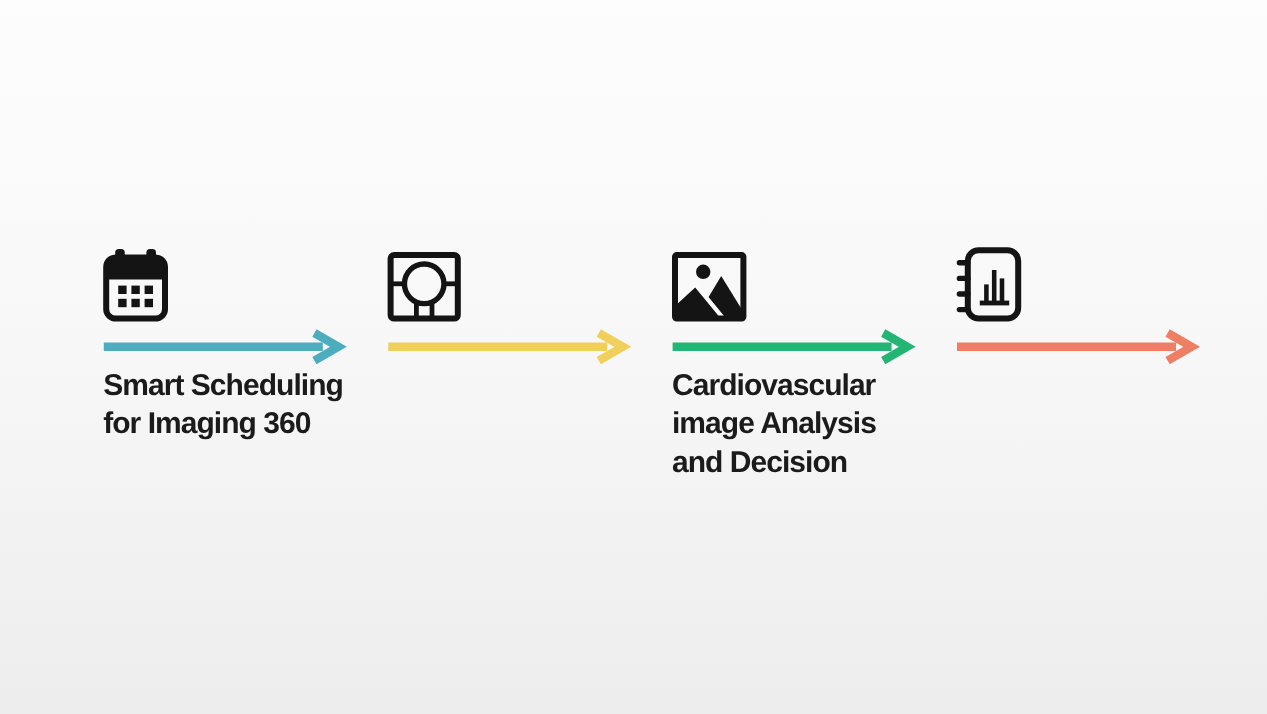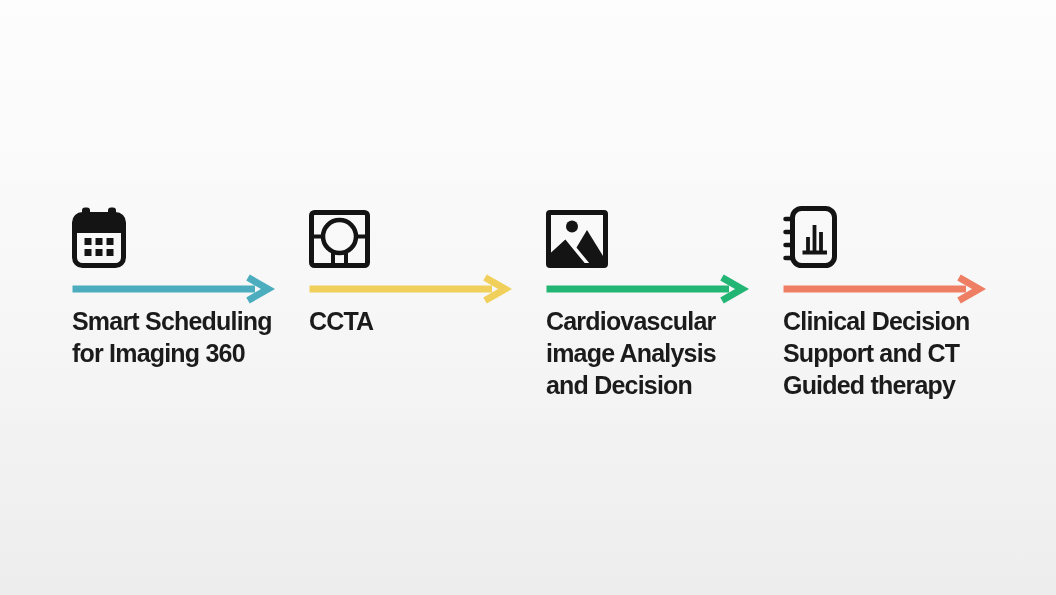--- a/index.html
+++ b/index.html
@@ -6,21 +6,21 @@
   body {
     position: relative;
     width: 1056px;
     height: 595px;
     overflow: hidden;
     background: linear-gradient(180deg, var(--bg-top, #fdfdfd) 0%, #f8f8f8 45%, var(--bg-bottom, #ededed) 100%);
     font-family: "Liberation Sans", "DejaVu Sans", sans-serif;
   }
   .flow {
     position: absolute;
-    left: 72px;
+    left: 86px;
     top: 207px;
     display: flex;
   }
   .step { width: 237px; }
   .icon-wrap {
     height: 61px;
     display: flex;
     align-items: flex-end;
     color: var(--icon-color, #141414);
   }
@@ -73,21 +73,20 @@
         <line x1="46.5" y1="26.5" x2="58.5" y2="26.5" stroke="currentColor" stroke-width="4"></line>
         <circle cx="30.5" cy="26.5" r="16.5" fill="none" stroke="currentColor" stroke-width="4.5"></circle>
         <line x1="24" y1="41.5" x2="24" y2="55" stroke="currentColor" stroke-width="4"></line>
         <line x1="37" y1="41.5" x2="37" y2="55" stroke="currentColor" stroke-width="4"></line>
       </svg>
     </div>
     <svg class="arrow-svg" width="206" height="30" viewBox="0 0 206 30">
       <line x1="0.5" y1="15" x2="183" y2="15" stroke-width="7" stroke="#f0d05a"></line>
       <polyline points="176,3.5 196,15 176,26.5" fill="none" stroke-width="7" stroke-linejoin="miter" stroke="#f0d05a"></polyline>
     </svg>
-    <div class="label">CCTA</div>
   </div>
 
   <div class="step">
     <div class="icon-wrap">
       <svg width="62" height="58" viewBox="0 0 62 58">
         <circle cx="26" cy="16.5" r="6" fill="currentColor"></circle>
         <path d="M20 55 L41 20 L59.5 50 L59.5 55 Z" fill="currentColor"></path>
         <path d="M2 58 L2 43 L19.5 27 L45 58 Z" fill="currentColor" stroke="#fafafa" stroke-width="3.5"></path>
         <rect x="2.5" y="2.5" width="57" height="53" rx="1.5" fill="none" stroke="currentColor" stroke-width="5"></rect>
       </svg>
@@ -112,18 +111,15 @@
         <line x1="19.5" y1="46.5" x2="44" y2="46.5" stroke="currentColor" stroke-width="4"></line>
         <line x1="25" y1="31" x2="25" y2="45" stroke="currentColor" stroke-width="3.8"></line>
         <line x1="31.5" y1="19" x2="31.5" y2="45" stroke="currentColor" stroke-width="3.8"></line>
         <line x1="38" y1="26" x2="38" y2="45" stroke="currentColor" stroke-width="3.8"></line>
       </svg>
     </div>
     <svg class="arrow-svg" width="206" height="30" viewBox="0 0 206 30">
       <line x1="0.5" y1="15" x2="183" y2="15" stroke-width="7" stroke="#ef7f64"></line>
       <polyline points="176,3.5 196,15 176,26.5" fill="none" stroke-width="7" stroke-linejoin="miter" stroke="#ef7f64"></polyline>
     </svg>
-    <div class="label">Clinical Decision
-Support and CT
-Guided therapy</div>
   </div>
 
 </div>
 
 </body></html>

